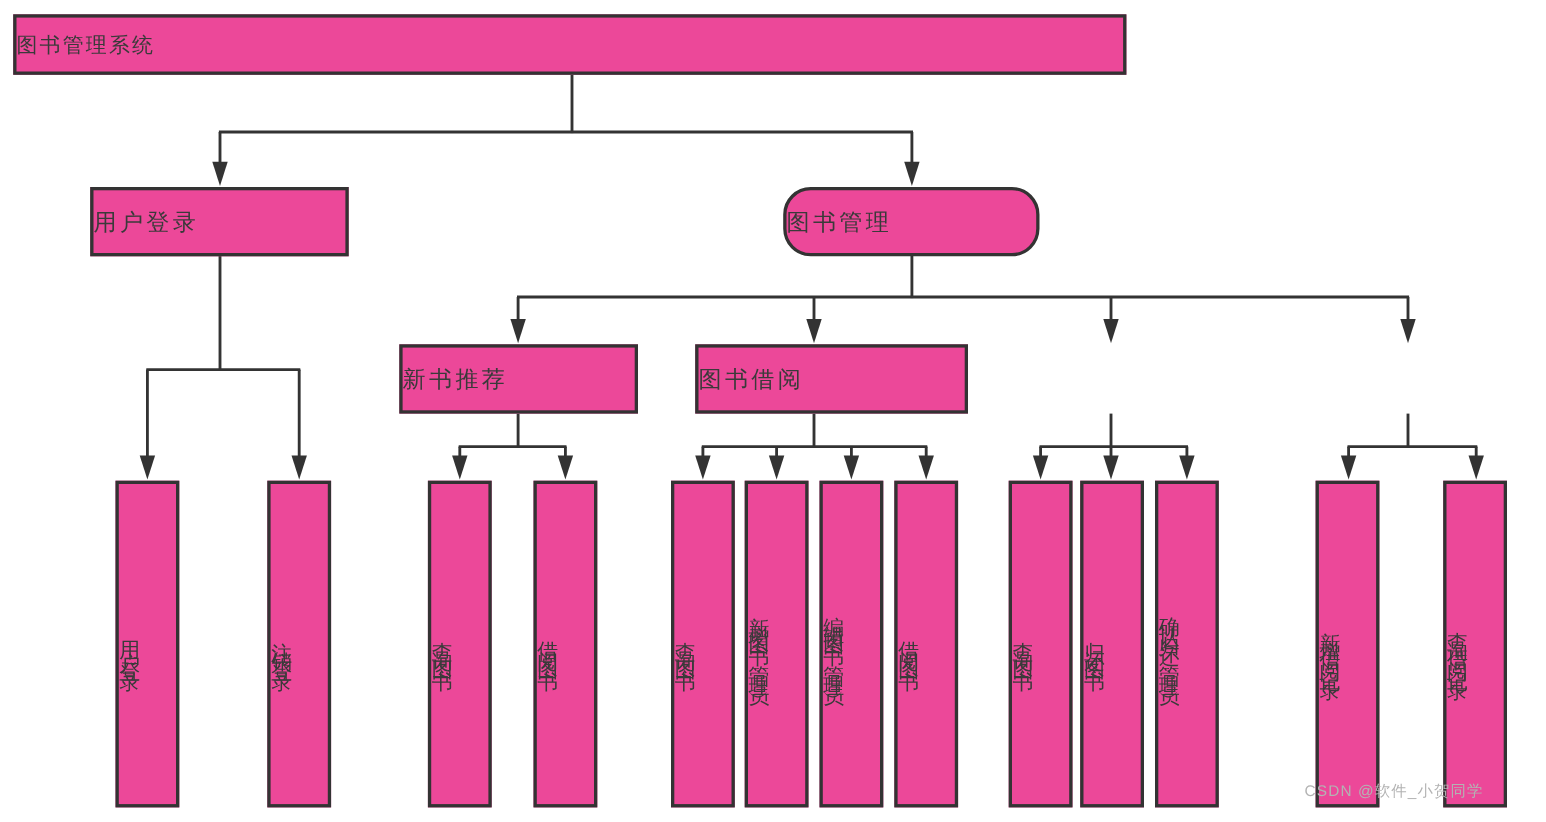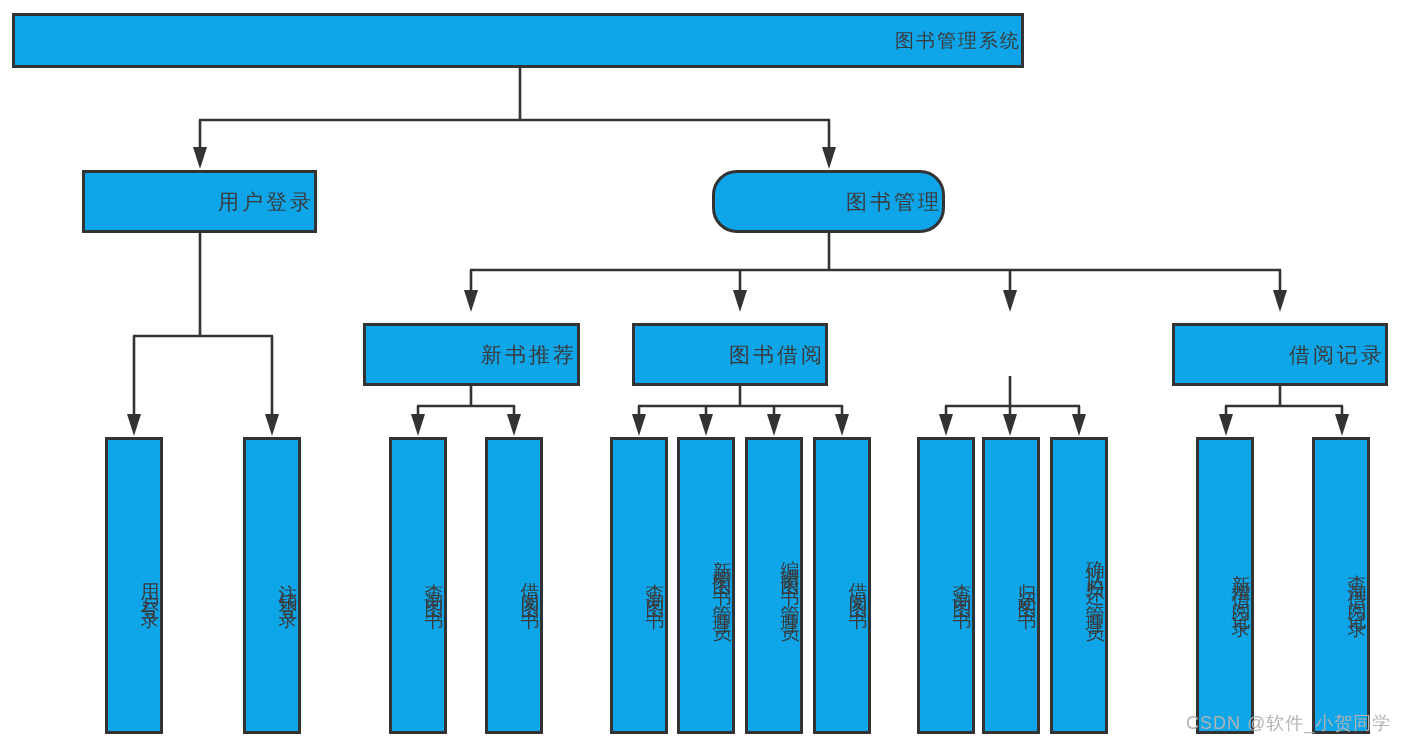--- a/index.html
+++ b/index.html
@@ -4,39 +4,39 @@
 <style>
   html,body{margin:0;padding:0;background:#ffffff;}
   .stage{
     position:relative;width:1405px;height:747px;background:#ffffff;
     font-family:"Liberation Sans","DejaVu Sans",sans-serif;overflow:hidden;
   }
   .connectors{position:absolute;left:0;top:0;z-index:1;}
   .connectors line{stroke:var(--line,#333333);stroke-width:2.6;}
   .connectors polygon{fill:var(--line,#333333);}
   .box{
-    position:absolute;box-sizing:border-box;background:#0ea5e9;
+    position:absolute;box-sizing:border-box;background:#ec4899;
     border:3px solid var(--line,#333333);
-    display:flex;align-items:center;justify-content:flex-end;
-    color:var(--text,#3a3a3a);z-index:2;padding-left:39px;
+    display:flex;align-items:center;justify-content:flex-start;
+    color:var(--text,#3a3a3a);z-index:2;
   }
   .hlabel{font-size:21px;letter-spacing:3px;white-space:nowrap;}
   .root{left:12px;top:13px;width:1012px;height:55px;}
   .root .hlabel{font-size:19px;letter-spacing:2px;}
   .lvl{height:63px;top:170px;}
-  .lvl3{top:313px;height:63px;margin-top:10px;}
+  .lvl3{top:313px;height:63px;}
   .leaf{top:437px;width:58px;height:297px;}
   .vtext{
     writing-mode:vertical-rl;text-orientation:mixed;
     font-size:19px;letter-spacing:9px;line-height:1;
     color:var(--text,#3a3a3a);
   }
   .watermark{
     position:absolute;left:1186px;top:711px;z-index:3;
-    font-size:18px;letter-spacing:1px;color:var(--wm,#b3b3b3);
+    font-size:14px;letter-spacing:1px;color:var(--wm,#b3b3b3);
     white-space:nowrap;
   }
 </style>
 </head>
 <body>
 
 <div class="stage">
 
   <svg class="connectors" width="1405" height="747">
     <g>
@@ -114,25 +114,22 @@
   <div class="box lvl" style="left:82px;width:235px;">
     <span class="hlabel">用户登录</span>
   </div>
   <div class="box lvl" style="left:712px;width:233px;border-radius:25px;">
     <span class="hlabel">图书管理</span>
   </div>
 
   <div class="box lvl3" style="left:363px;width:217px;">
     <span class="hlabel">新书推荐</span>
   </div>
-  <div class="box lvl3" style="left:632px;width:196px;">
+  <div class="box lvl3" style="left:632px;width:248px;">
     <span class="hlabel">图书借阅</span>
-  </div>
-  <div class="box lvl3" style="left:1172px;width:216px;">
-    <span class="hlabel">借阅记录</span>
   </div>
 
   <div class="box leaf" style="left:105px;">
     <span class="vtext">用户登录</span>
   </div>
   <div class="box leaf" style="left:243px;">
     <span class="vtext">注销登录</span>
   </div>
   <div class="box leaf" style="left:389px;">
     <span class="vtext">查询图书</span>

